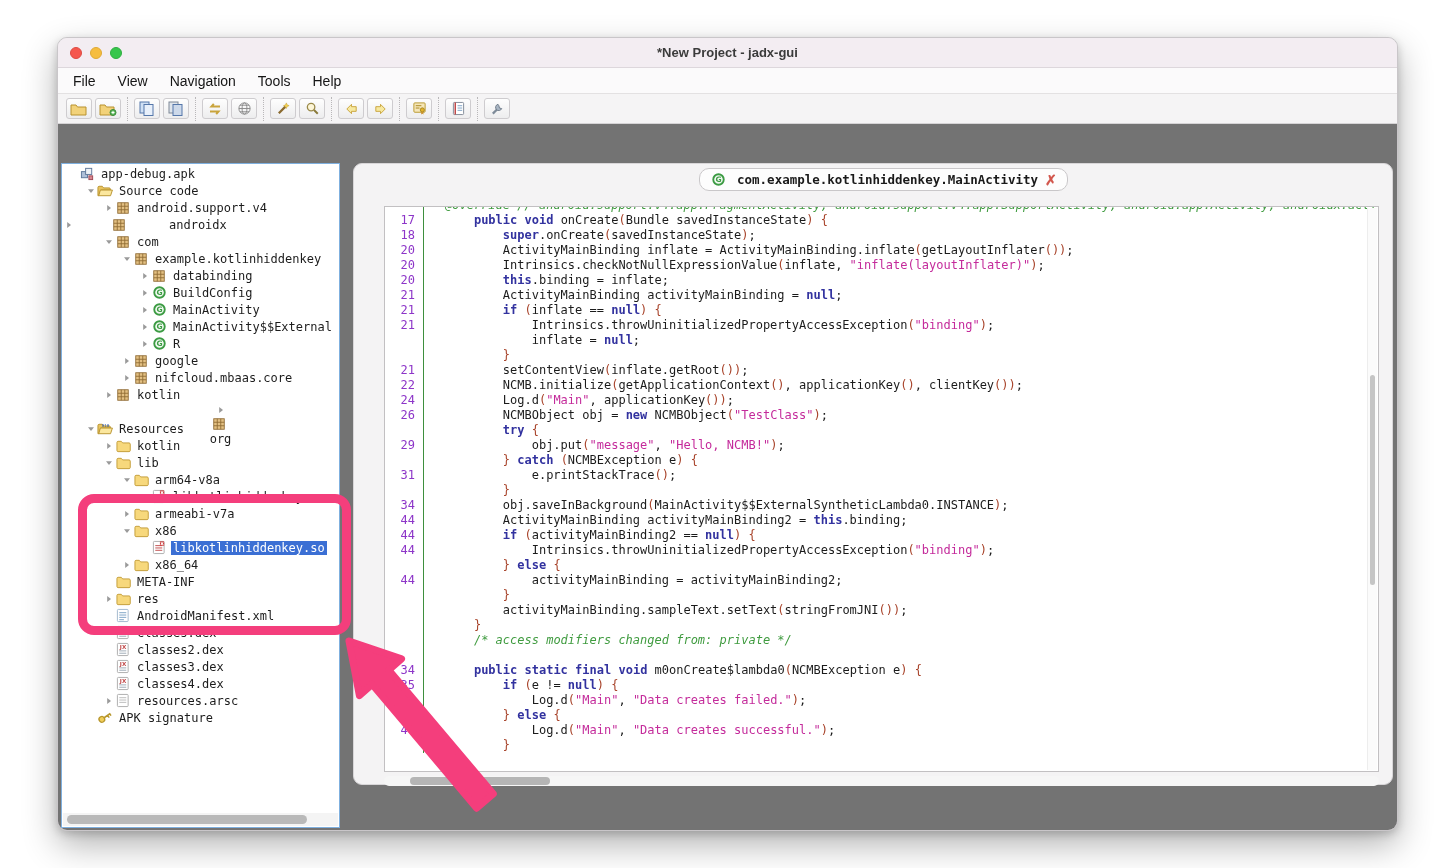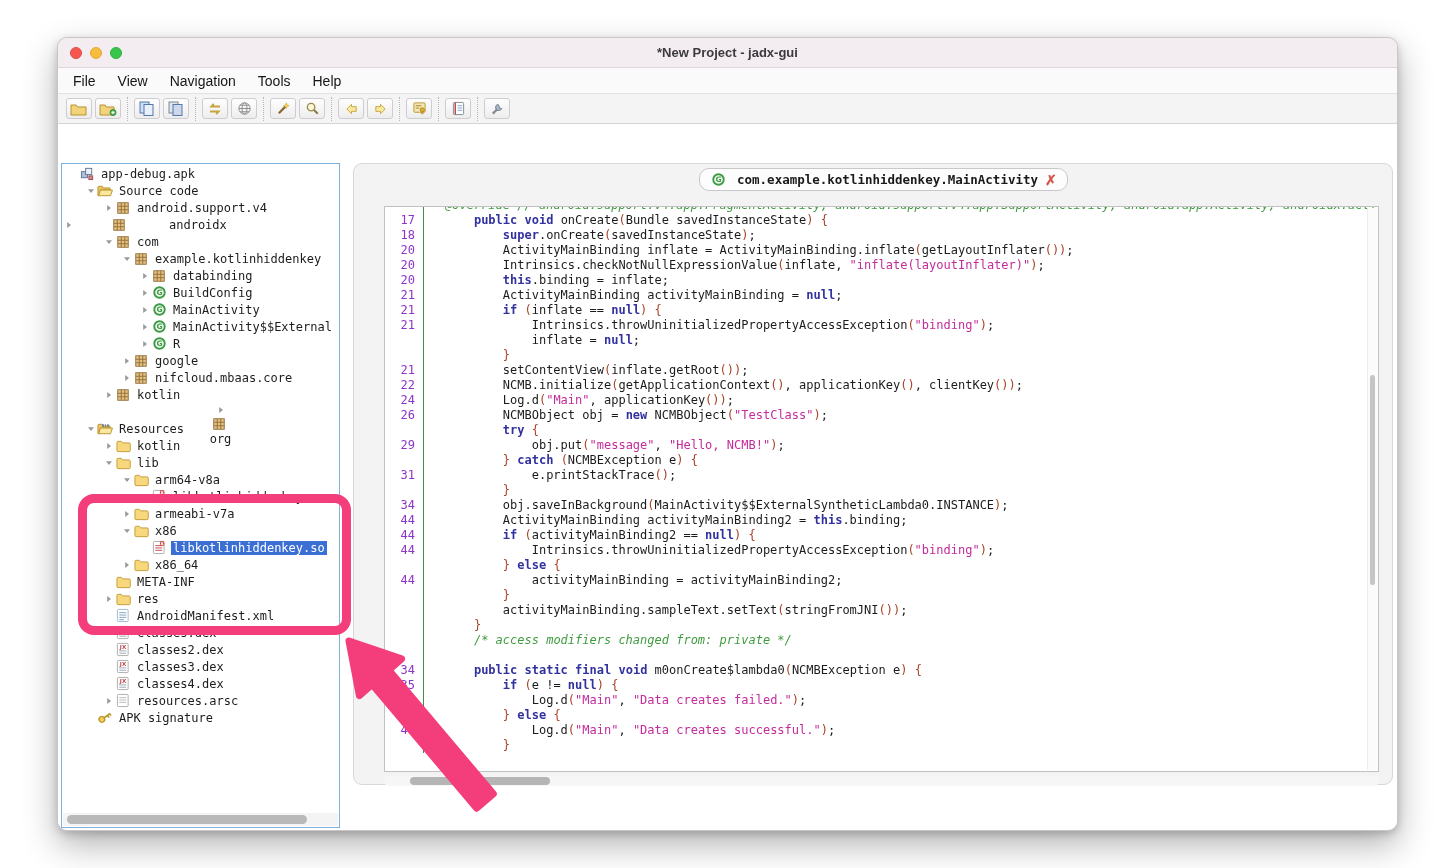--- a/index.html
+++ b/index.html
@@ -23,21 +23,21 @@
   .menu-item{font-size:14px;color:#151515;padding:0 11px;line-height:26px;cursor:default}
   
   .toolbar{position:absolute;left:0;top:56px;right:0;height:30px;background:#f5f4f5;border-bottom:1px solid #d5d3d5;
     display:flex;align-items:center;padding-left:8px}
   .tb-group{display:flex;gap:3px;padding:0 6px;border-left:1px dotted #b9b7b9;height:24px;align-items:center}
   .tb-group:first-child{border-left:none;padding-left:0}
   .tb-btn{width:26px;height:21px;border:1px solid #cecccf;border-radius:3px;
     background:linear-gradient(#fefefe,#ededee);display:flex;align-items:center;justify-content:center}
   .tb-btn svg{display:block}
   
-  .content{position:absolute;left:0;top:86px;right:0;bottom:0;background:#ffffff}
+  .content{position:absolute;left:0;top:86px;right:0;bottom:0;background:#737373}
   
   .tree-panel{position:absolute;left:3px;top:39px;width:279px;height:665px;background:#fff;
     border:1px solid #7fb0df;overflow:hidden}
   .tree{position:absolute;left:0;top:1px;right:0;font-family:"DejaVu Sans Mono",monospace;font-size:12px}
   .tree-row{height:17px;display:flex;align-items:center;white-space:nowrap}
   .tree-chevron{width:13px;height:13px;flex:0 0 13px;display:flex;align-items:center;justify-content:center}
   .tree-icon{width:16px;height:15px;flex:0 0 16px;margin-right:4px;display:flex;align-items:center;justify-content:center}
   .tree-label{color:#1c1c1c;padding:0 2px}
   .tree-label.sel{background:#3b6fd4;color:#fff}
   .tree-hscroll{position:absolute;left:1px;right:1px;bottom:1px;height:13px;background:#f4f4f4}

